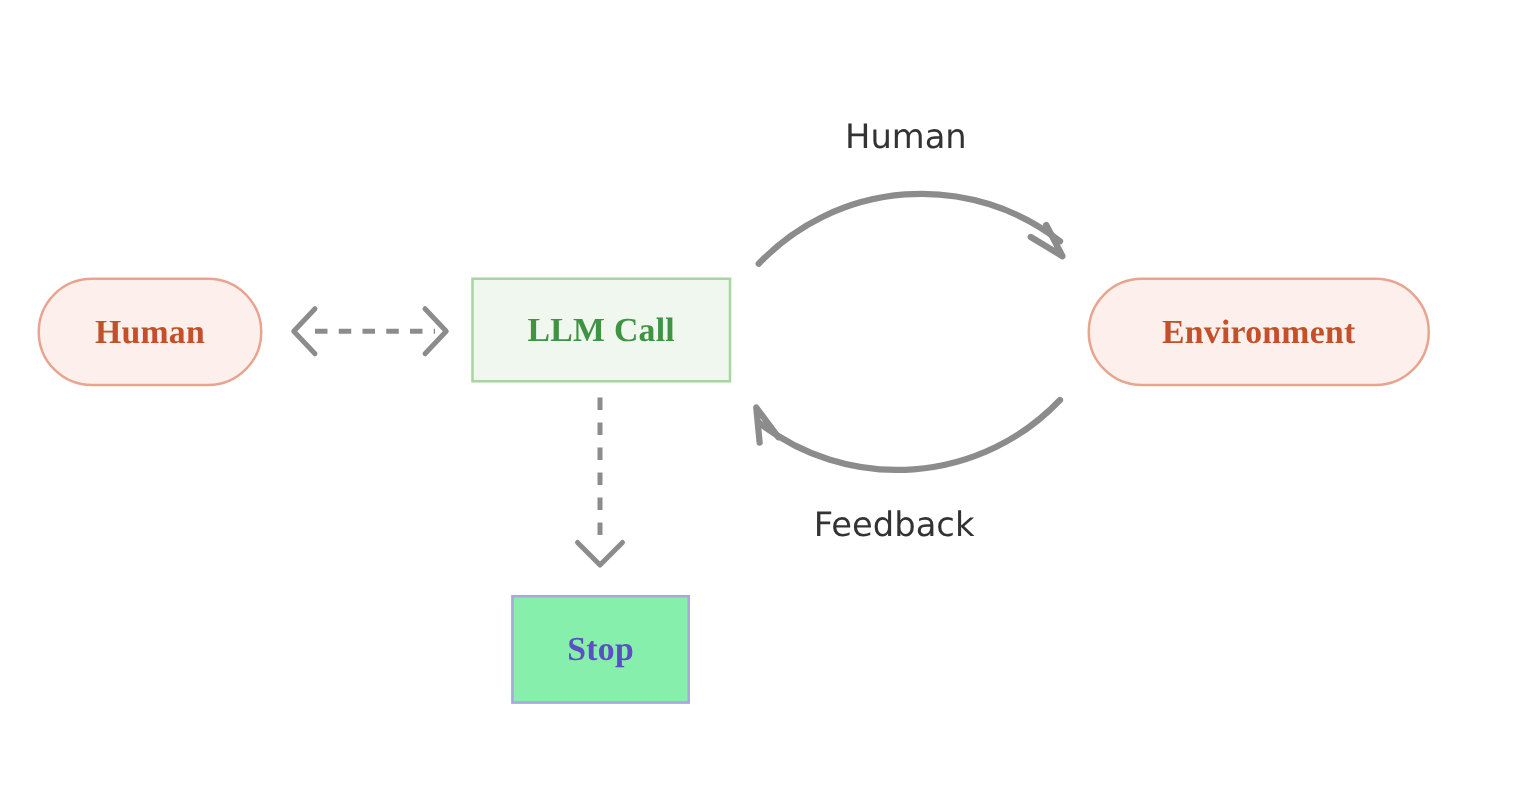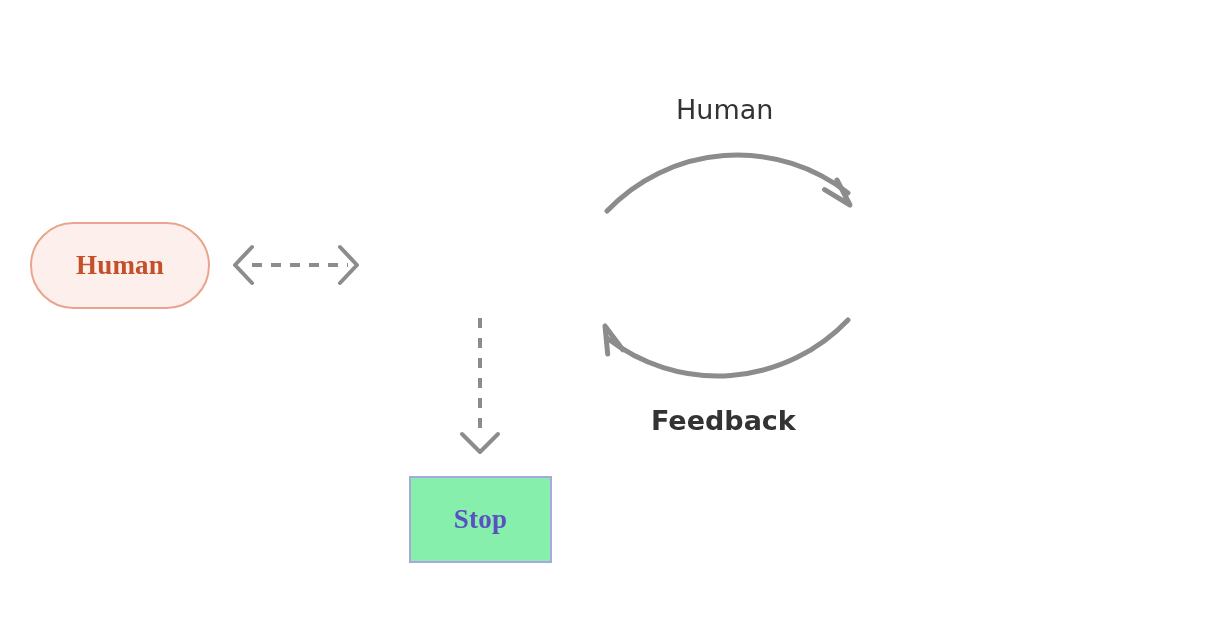--- a/index.html
+++ b/index.html
@@ -90,21 +90,20 @@
     white-space: nowrap;
     user-select: none;
   }
   #label-action {
     left: 676px;
     top: 94px;
   }
   #label-feedback {
     left: 651px;
     top: 405px;
-    font-weight: bold;
   }
 
   #edges {
     position: absolute;
     left: 0;
     top: 0;
     width: 1214px;
     height: 640px;
     pointer-events: none;
   }
@@ -139,21 +138,23 @@
 
      LLM Call (arcs under the bottom) --&gt;
     <g>
       <path d="M 848 320 A 180 180 0 0 1 607 338" fill="none" stroke="#8c8c8c" stroke-width="5" stroke-linecap="round"></path>
       <polyline points="627,346 605,326 613,353" fill="none" stroke="#8c8c8c" stroke-width="5" stroke-linecap="round" stroke-linejoin="round" transform="rotate(11 605 326)"></polyline>
     </g>
   </svg>
 
   <div class="node" id="node-human">Human</div>
 
+  <div class="node" id="node-llmcall">LLM Call</div>
 
+  <div class="node" id="node-environment">Environment</div>
 
   <div class="node" id="node-stop">Stop</div>
 
   <div class="edge-label" id="label-action">Human</div>
 
   <div class="edge-label" id="label-feedback">Feedback</div>
 
 </div>
 
 </body></html>

